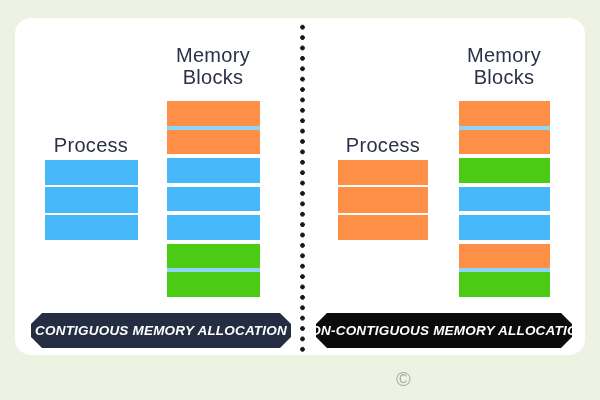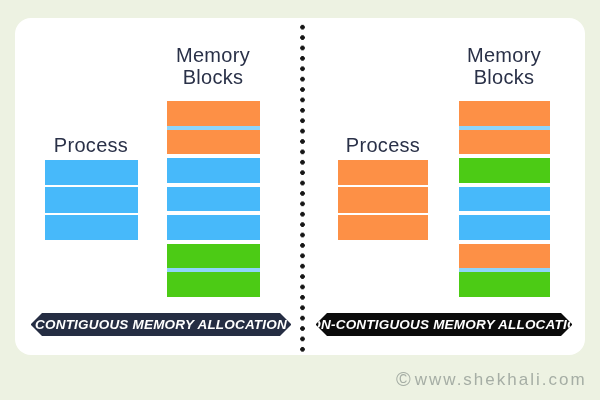--- a/index.html
+++ b/index.html
@@ -54,21 +54,21 @@
     display: flex;
     flex-direction: column;
   }
   .column-left  { left: 167px; top: 101px; width: 93px; height: 196px; }
   .column-right { left: 459px; top: 101px; width: 91px; height: 196px; }
   .memory-column .seg { flex: 1; }
   .memory-column .gap { flex: 0 0 4px; }
   .badge {
     position: absolute;
     top: 313px;
-    height: 23px;
+    height: 35px;
     display: flex;
     align-items: center;
     justify-content: center;
     clip-path: polygon(11px 0, calc(100% - 11px) 0, 100% 11px, 100% calc(100% - 11px), calc(100% - 11px) 100%, 11px 100%, 0 calc(100% - 11px), 0 11px);
     color: var(--badge-text, #FFFFFF);
     font-size: 13.5px;
     font-weight: 700;
     font-style: italic;
     letter-spacing: 0.2px;
     white-space: nowrap;
@@ -142,14 +142,13 @@
     <div class="seg" style="background: rgb(253, 144, 70);"></div>
     <div class="gap" style="background: rgb(143, 213, 250);"></div>
     <div class="seg" style="background: rgb(76, 203, 21);"></div>
   </div>
 <div class="badge badge-right">
   <span>NON-CONTIGUOUS MEMORY ALLOCATION</span>
 </div>
 
 <div class="watermark">
   <span class="copy">©</span>
-  <span>www.shekhali.com</span>
 </div>
 
 </body></html>

